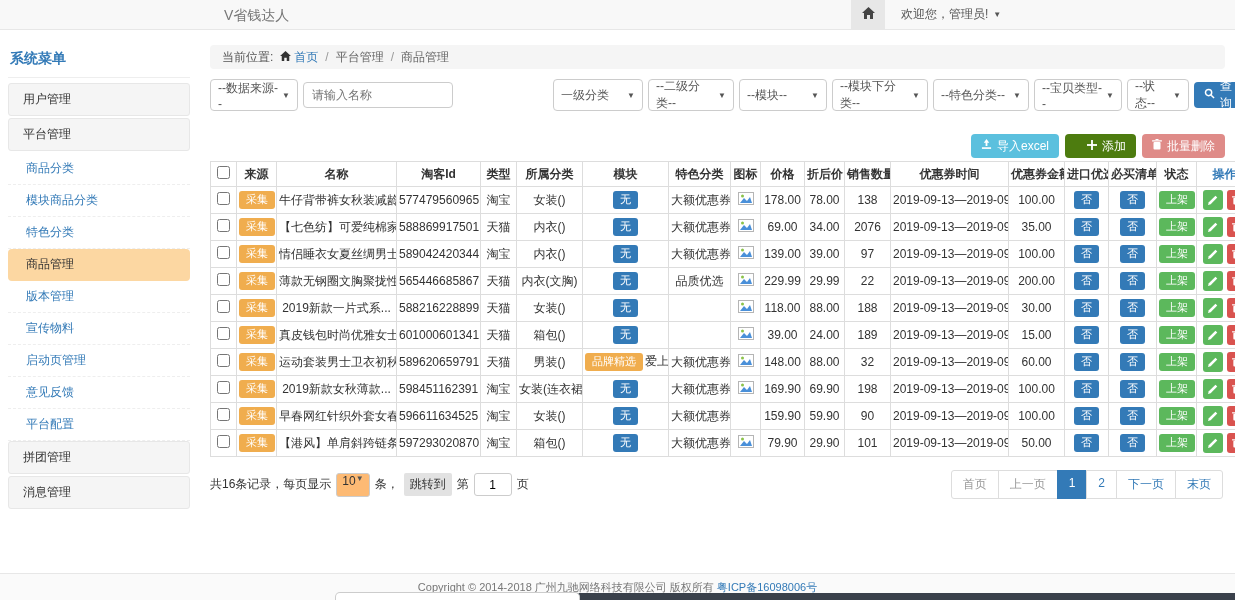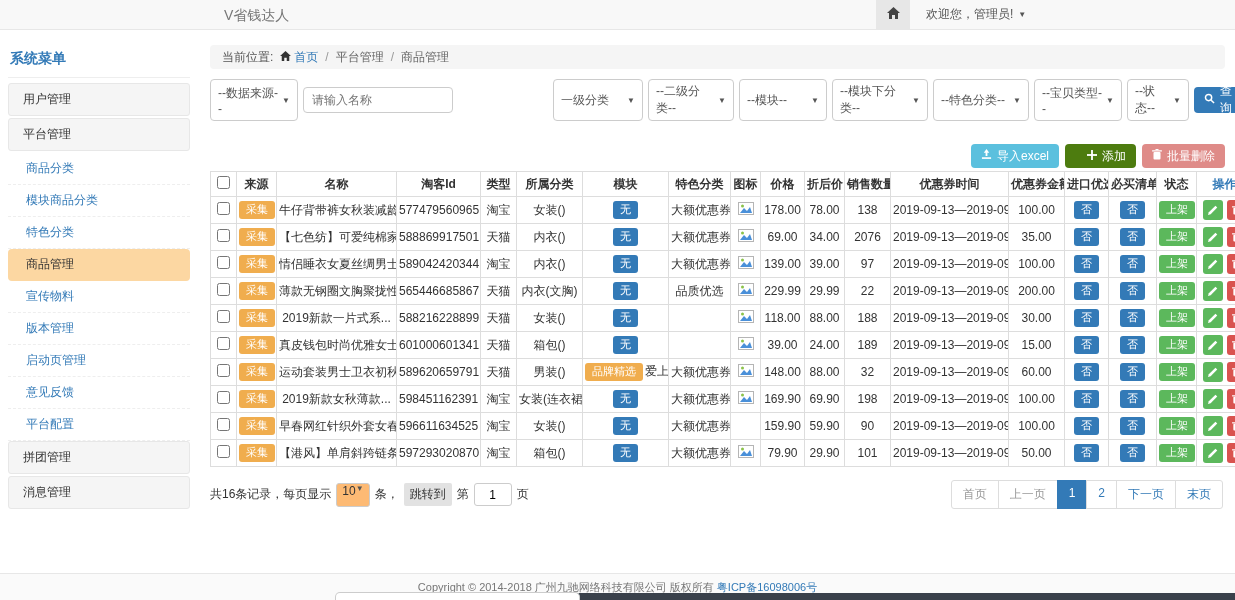--- a/index.html
+++ b/index.html
@@ -5,40 +5,40 @@
   * { margin:0; padding:0; box-sizing:border-box; }
   html,body { width:1235px; height:600px; }
   body {
     font-family:"Liberation Sans","DejaVu Sans",sans-serif;
     font-size:12px; color:#333; background:#fff;
     position:relative; overflow:hidden;
   }
   
   .topbar { height:30px; background:#f8f8f8; border-bottom:1px solid #e7e7e7; position:relative; }
   .brand { position:absolute; left:224px; top:0; line-height:30px; color:#777; font-size:14px; }
-  .top-right { position:absolute; left:876px; top:0; height:29px; display:flex; align-items:center; }
+  .top-right { position:absolute; left:851px; top:0; height:29px; display:flex; align-items:center; }
   .home-box { width:34px; height:29px; background:#e7e7e7; display:flex; align-items:center; justify-content:center; cursor:pointer; }
   .welcome { margin-left:16px; color:#555; display:flex; align-items:center; gap:5px; cursor:pointer; }
   .welcome .dcaret { font-size:8px; color:#555; }
   
   .page { display:flex; height:543px; overflow:hidden; padding-top:15px; }
   .sidebar { width:182px; margin-left:8px; flex-shrink:0; overflow:hidden; }
   .sidebar-title { color:#337ab7; font-size:14px; font-weight:bold; padding:5px 2px 9px 2px; border-bottom:1px solid #eee; margin-bottom:5px; }
   .side-item { background:#f5f5f5; border:1px solid #e7e7e7; border-radius:3px; padding:7px 14px; margin-bottom:2px; color:#333; cursor:pointer; }
   .side-sub { background:#fff; border-bottom:1px dashed #eee; padding:7px 18px; color:#337ab7; cursor:pointer; }
   .side-sub.active { background:#fcd7a2; border-radius:4px; color:#333; border-bottom:1px solid transparent; }
   .main { flex:1; margin-left:20px; margin-right:10px; min-width:0; }
   
   .breadcrumb { background:#f5f5f5; border-radius:4px; padding:5px 12px; display:flex; align-items:center; gap:7px; color:#555; height:24px; }
   .crumb-home { color:#337ab7; display:flex; align-items:center; gap:3px; cursor:pointer; }
   .crumb-sep { color:#999; }
   .crumb-item { color:#666; }
   
   .filters { display:flex; align-items:center; margin-top:10px; gap:5px; }
-  .sel { height:42px; border:1px solid #ccc; border-radius:4px; background:#fff; display:flex; align-items:center; justify-content:space-between; padding:0 7px; color:#555; cursor:pointer; flex-shrink:0; }
+  .sel { height:32px; border:1px solid #ccc; border-radius:4px; background:#fff; display:flex; align-items:center; justify-content:space-between; padding:0 7px; color:#555; cursor:pointer; flex-shrink:0; }
   .sel .caret { color:#555; font-size:8px; margin-left:4px; }
   .txt-input { height:26px; border:1px solid #ccc; border-radius:4px; padding:0 8px; color:#a16207; width:150px; font-size:12px; font-family:inherit; }
   .gap { width:90px; flex-shrink:0; }
   .btn { height:26px; border:none; border-radius:4px; color:#fff; padding:0 10px; display:inline-flex; align-items:center; gap:5px; cursor:pointer; font-size:12px; font-family:inherit; }
   .btn-primary { background:#337ab7; }
   .btn-info { background:#5bc0de; }
   .btn-success { background:#4d7c0f;padding-left:22px; }
   .btn-danger-soft { background:#df8b88; }
   
   .toolbar { display:flex; justify-content:flex-end; gap:6px; margin:23px 0 3px 0; }
@@ -99,22 +99,22 @@
 
   <div class="sidebar">
     <div class="sidebar-title">系统菜单</div>
     <div>
         <div class="side-item">用户管理</div>
         <div class="side-item">平台管理</div>
         <div class="side-sub">商品分类</div>
         <div class="side-sub">模块商品分类</div>
         <div class="side-sub">特色分类</div>
         <div class="side-sub active">商品管理</div>
+        <div class="side-sub">版本管理</div>
         <div class="side-sub">宣传物料</div>
-        <div class="side-sub">版本管理</div>
         <div class="side-sub">启动页管理</div>
         <div class="side-sub">意见反馈</div>
         <div class="side-sub">平台配置</div>
         <div class="side-item">拼团管理</div>
         <div class="side-item">消息管理</div>
       </div>
   </div>
 
   <div class="main">
 

